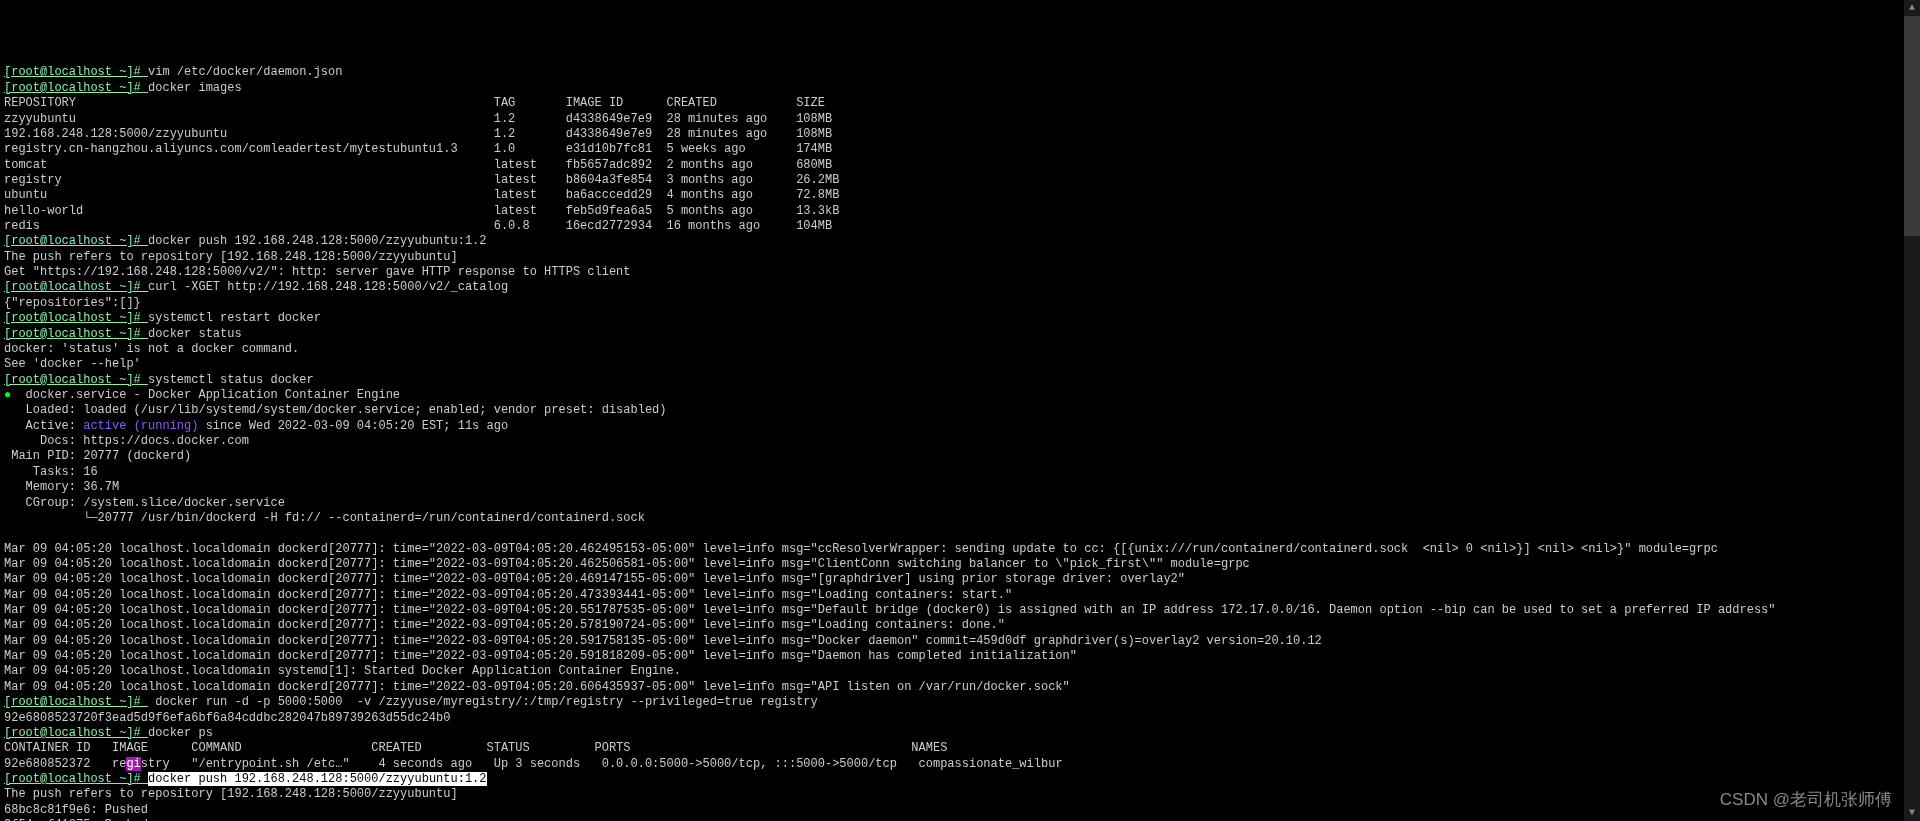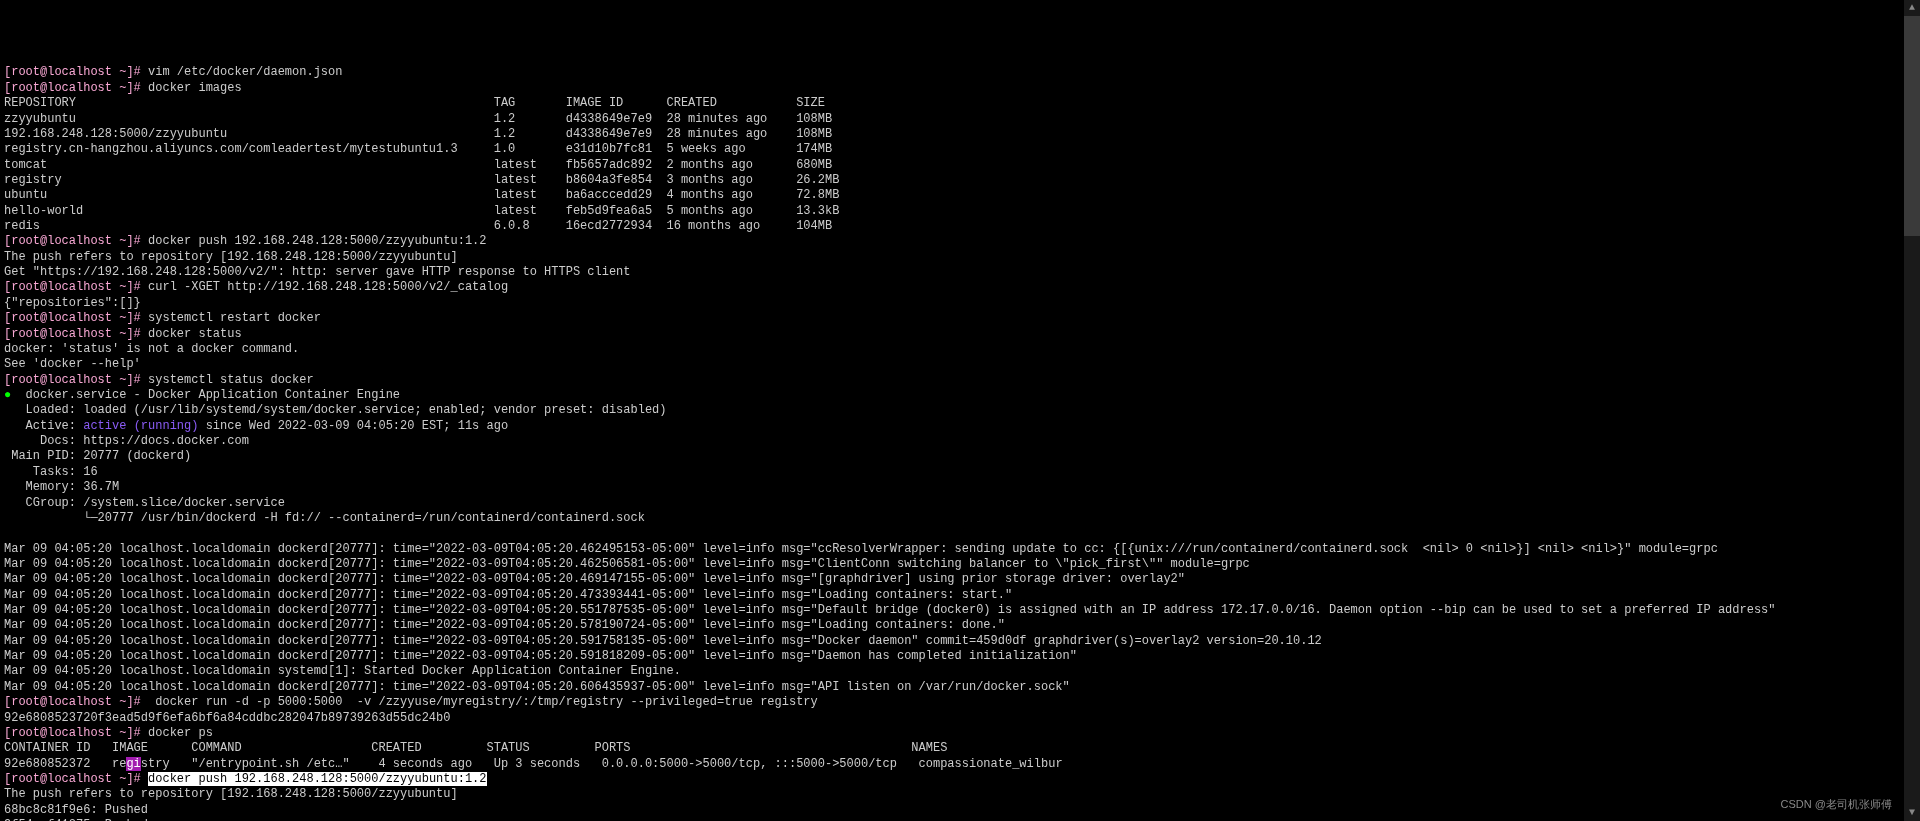--- a/index.html
+++ b/index.html
@@ -10,29 +10,29 @@
     font-family: "Consolas", "Courier New", monospace;
     font-size: 12px;
     line-height: 1.28;
     white-space: pre;
     width: 1920px;
     height: 821px;
     box-sizing: border-box;
     position: relative;
     overflow: hidden;
   }
-  .white { color: #f9a8d4; }
+  .white { color: #86efac; text-decoration: underline; }
   .brightgreen { color:#8b5cf6; }
   .dot { color:#0f0; }
   .hl { background:#fff; color:#000; }
   .hlblue { background:#a21caf; color:#fff; }
   .scrollbar { position:absolute; right:0; top:0; width:16px; height:821px; background:#1a1a1a; display:flex; flex-direction:column; }
   .sbtn { height:16px; background:#1a1a1a; color:#888; text-align:center; font-size:10px; line-height:16px; }
   .sthumb { position:absolute; right:0; top:16px; width:16px; height:220px; background:#3a3a3a; }
-  .watermark { position:absolute; right:28px; bottom:10px; color:#888; font-size:11px; font-family:sans-serif; }
+  .watermark { position:absolute; right:28px; bottom:10px; color:#888; font-size:17px; font-family:sans-serif; }
   .row { display:block; }
 </style>
 </head>
 <body>
 
 
 
 <div id="term"><span class="row"><span class="white">[root@localhost ~]# </span>vim /etc/docker/daemon.json</span><span class="row"><span class="white">[root@localhost ~]# </span>docker images</span><span class="row">REPOSITORY                                                          TAG       IMAGE ID      CREATED           SIZE    </span><span class="row">zzyyubuntu                                                          1.2       d4338649e7e9  28 minutes ago    108MB   </span><span class="row">192.168.248.128:5000/zzyyubuntu                                     1.2       d4338649e7e9  28 minutes ago    108MB   </span><span class="row">registry.cn-hangzhou.aliyuncs.com/comleadertest/mytestubuntu1.3     1.0       e31d10b7fc81  5 weeks ago       174MB   </span><span class="row">tomcat                                                              latest    fb5657adc892  2 months ago      680MB   </span><span class="row">registry                                                            latest    b8604a3fe854  3 months ago      26.2MB  </span><span class="row">ubuntu                                                              latest    ba6acccedd29  4 months ago      72.8MB  </span><span class="row">hello-world                                                         latest    feb5d9fea6a5  5 months ago      13.3kB  </span><span class="row">redis                                                               6.0.8     16ecd2772934  16 months ago     104MB   </span><span class="row"><span class="white">[root@localhost ~]# </span>docker push 192.168.248.128:5000/zzyyubuntu:1.2</span><span class="row">The push refers to repository [192.168.248.128:5000/zzyyubuntu]</span><span class="row">Get "https://192.168.248.128:5000/v2/": http: server gave HTTP response to HTTPS client</span><span class="row"><span class="white">[root@localhost ~]# </span>curl -XGET http://192.168.248.128:5000/v2/_catalog</span><span class="row">{"repositories":[]}</span><span class="row"><span class="white">[root@localhost ~]# </span>systemctl restart docker</span><span class="row"><span class="white">[root@localhost ~]# </span>docker status</span><span class="row">docker: 'status' is not a docker command.</span><span class="row">See 'docker --help'</span><span class="row"><span class="white">[root@localhost ~]# </span>systemctl status docker</span><span class="row"><span class="dot">●</span>  docker.service - Docker Application Container Engine</span><span class="row">   Loaded: loaded (/usr/lib/systemd/system/docker.service; enabled; vendor preset: disabled)</span><span class="row">   Active: <span class="brightgreen">active (running)</span> since Wed 2022-03-09 04:05:20 EST; 11s ago</span><span class="row">     Docs: https://docs.docker.com</span><span class="row"> Main PID: 20777 (dockerd)</span><span class="row">    Tasks: 16</span><span class="row">   Memory: 36.7M</span><span class="row">   CGroup: /system.slice/docker.service</span><span class="row">           └─20777 /usr/bin/dockerd -H fd:// --containerd=/run/containerd/containerd.sock</span><span class="row"> </span><span class="row">Mar 09 04:05:20 localhost.localdomain dockerd[20777]: time="2022-03-09T04:05:20.462495153-05:00" level=info msg="ccResolverWrapper: sending update to cc: {[{unix:///run/containerd/containerd.sock  &lt;nil&gt; 0 &lt;nil&gt;}] &lt;nil&gt; &lt;nil&gt;}" module=grpc</span><span class="row">Mar 09 04:05:20 localhost.localdomain dockerd[20777]: time="2022-03-09T04:05:20.462506581-05:00" level=info msg="ClientConn switching balancer to \"pick_first\"" module=grpc</span><span class="row">Mar 09 04:05:20 localhost.localdomain dockerd[20777]: time="2022-03-09T04:05:20.469147155-05:00" level=info msg="[graphdriver] using prior storage driver: overlay2"</span><span class="row">Mar 09 04:05:20 localhost.localdomain dockerd[20777]: time="2022-03-09T04:05:20.473393441-05:00" level=info msg="Loading containers: start."</span><span class="row">Mar 09 04:05:20 localhost.localdomain dockerd[20777]: time="2022-03-09T04:05:20.551787535-05:00" level=info msg="Default bridge (docker0) is assigned with an IP address 172.17.0.0/16. Daemon option --bip can be used to set a preferred IP address"</span><span class="row">Mar 09 04:05:20 localhost.localdomain dockerd[20777]: time="2022-03-09T04:05:20.578190724-05:00" level=info msg="Loading containers: done."</span><span class="row">Mar 09 04:05:20 localhost.localdomain dockerd[20777]: time="2022-03-09T04:05:20.591758135-05:00" level=info msg="Docker daemon" commit=459d0df graphdriver(s)=overlay2 version=20.10.12</span><span class="row">Mar 09 04:05:20 localhost.localdomain dockerd[20777]: time="2022-03-09T04:05:20.591818209-05:00" level=info msg="Daemon has completed initialization"</span><span class="row">Mar 09 04:05:20 localhost.localdomain systemd[1]: Started Docker Application Container Engine.</span><span class="row">Mar 09 04:05:20 localhost.localdomain dockerd[20777]: time="2022-03-09T04:05:20.606435937-05:00" level=info msg="API listen on /var/run/docker.sock"</span><span class="row"><span class="white">[root@localhost ~]# </span> docker run -d -p 5000:5000  -v /zzyyuse/myregistry/:/tmp/registry --privileged=true registry</span><span class="row">92e6808523720f3ead5d9f6efa6bf6a84cddbc282047b89739263d55dc24b0</span><span class="row"><span class="white">[root@localhost ~]# </span>docker ps</span><span class="row">CONTAINER ID   IMAGE      COMMAND                  CREATED         STATUS         PORTS                                       NAMES               </span><span class="row">92e680852372   re<span class="hlblue">gi</span>stry   "/entrypoint.sh /etc…"    4 seconds ago   Up 3 seconds   0.0.0.0:5000-&gt;5000/tcp, :::5000-&gt;5000/tcp   compassionate_wilbur</span><span class="row"><span class="white">[root@localhost ~]# </span><span class="hl">docker push 192.168.248.128:5000/zzyyubuntu:1.2</span></span><span class="row">The push refers to repository [192.168.248.128:5000/zzyyubuntu]</span><span class="row">68bc8c81f9e6: Pushed</span><span class="row">9f54eef41275: Pushed</span></div>
 
 <div class="scrollbar">

